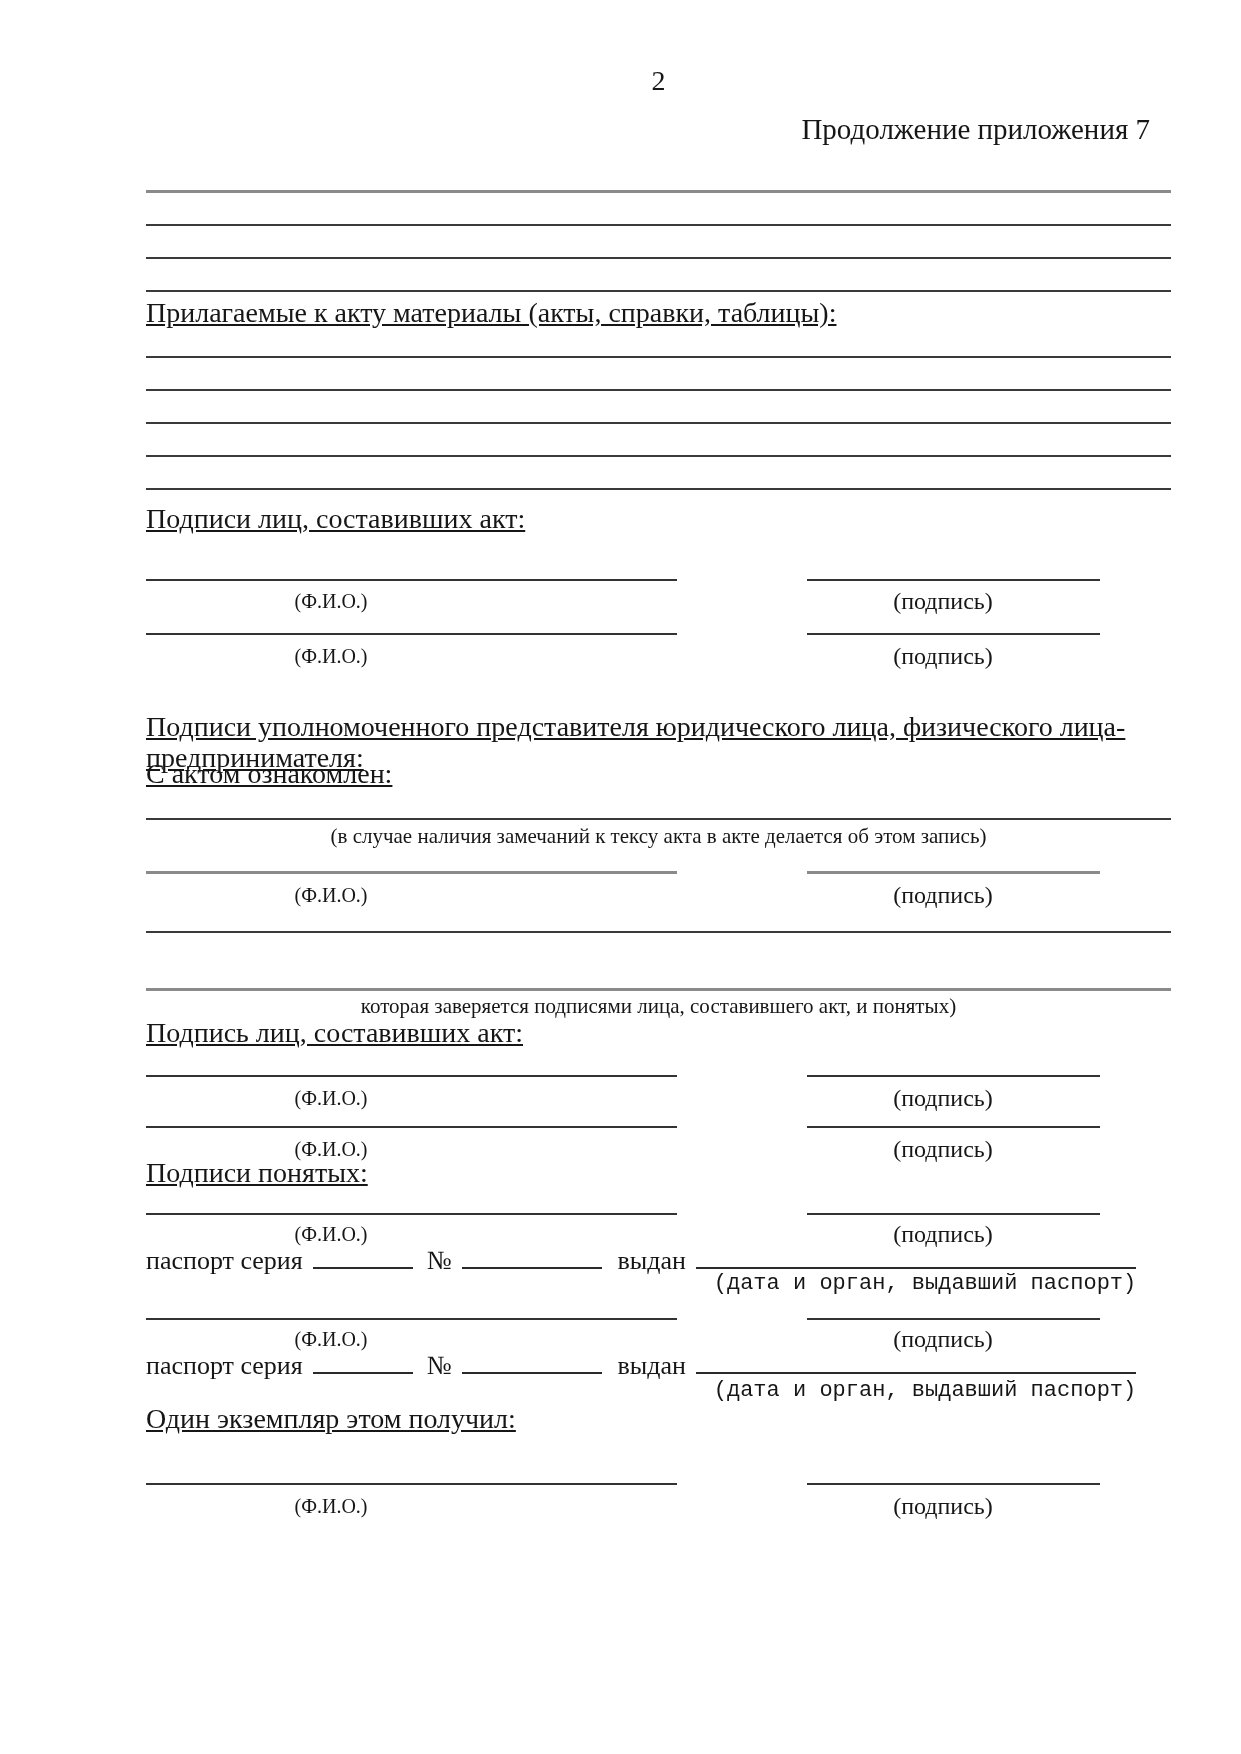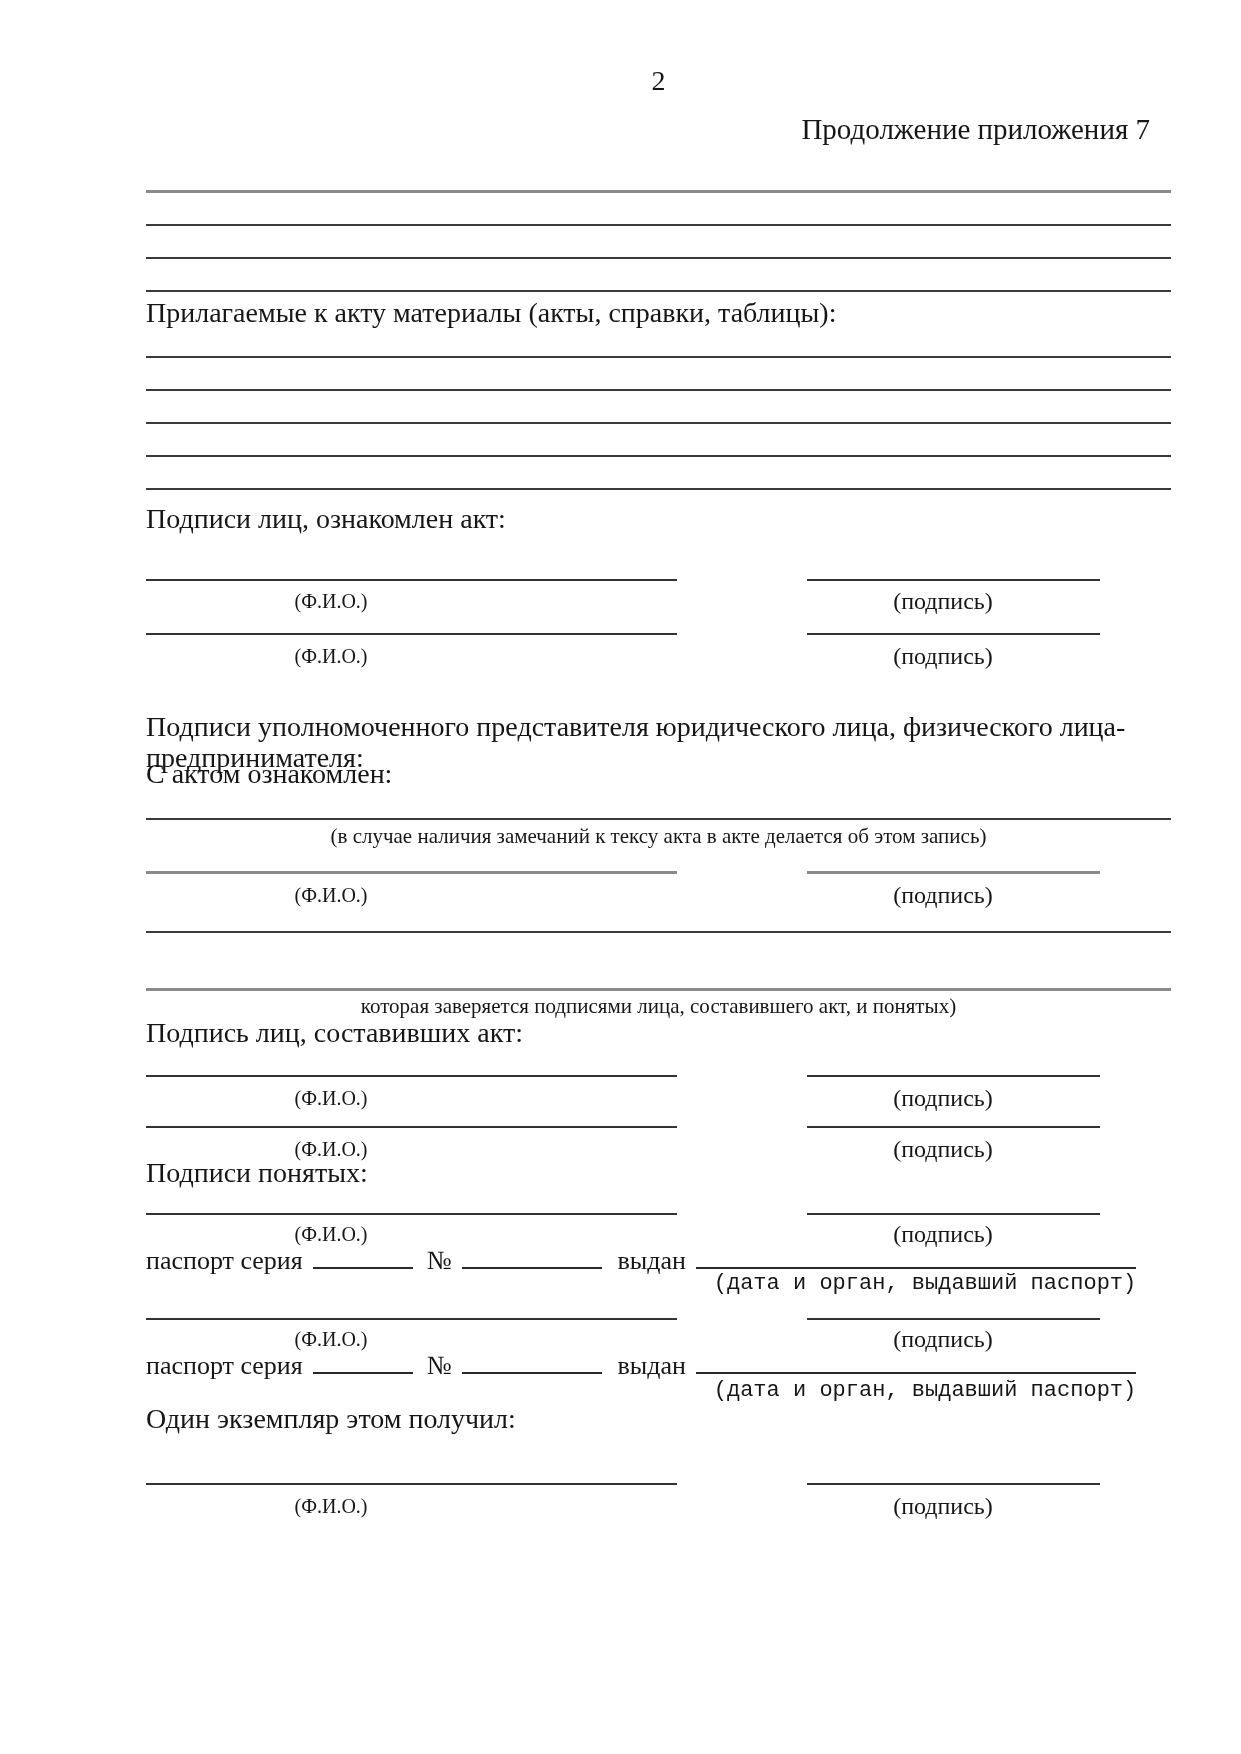--- a/index.html
+++ b/index.html
@@ -9,21 +9,21 @@
     background:#ffffff;
     font-family:"Liberation Serif","DejaVu Serif",serif;
     color:#161616;
     overflow:hidden;
   }
   .abs{position:absolute;}
   .pagenum{left:146px;width:1025px;top:66px;text-align:center;font-size:28px;line-height:30px;}
   .hdr{top:113px;left:146px;width:1004px;text-align:right;font-size:29px;line-height:32px;}
   .rule{left:146px;width:1025px;height:0;border-top:2px solid #3a3a3a;}
   .rule.gray{border-top:3px solid #8a8a8a;}
-  .heading{left:146px;font-size:28px;line-height:31px;white-space:nowrap;}
+  .heading{left:146px;font-size:28px;line-height:31px;white-space:nowrap;text-decoration:underline;}
   .heading.wrap{white-space:normal;width:1032px;}
   .sigline-l{left:146px;width:531px;height:0;border-top:2px solid #333;}
   .sigline-r{left:807px;width:293px;height:0;border-top:2px solid #333;}
   .sigline-l.gray,.sigline-r.gray{border-top:3px solid #8a8a8a;}
   .lbl-fio{left:231px;width:200px;text-align:center;font-size:20px;line-height:25px;}
   .lbl-sig{left:843px;width:200px;text-align:center;font-size:24px;line-height:25px;}
   .caption{left:146px;width:1025px;text-align:center;font-size:21px;line-height:23px;}
   .pass-row{left:146px;width:1060px;font-size:26px;line-height:30px;white-space:nowrap;}
   .blank{display:inline-block;border-bottom:2px solid #2a2a2a;height:24px;vertical-align:baseline;}
   .blank.b1{width:100px;margin:0 14px 0 10px;}
@@ -45,21 +45,21 @@
   <div class="abs rule" style="top:290px"></div>
 
   <div class="abs heading" style="top:297px">Прилагаемые к акту материалы (акты, справки, таблицы):</div>
 
   <div class="abs rule" style="top:356px"></div>
   <div class="abs rule" style="top:389px"></div>
   <div class="abs rule" style="top:422px"></div>
   <div class="abs rule" style="top:455px"></div>
   <div class="abs rule" style="top:488px"></div>
 
-  <div class="abs heading" style="top:503px">Подписи лиц, ознакомлен акт:</div>
+  <div class="abs heading" style="top:503px">Подписи лиц, составивших акт:</div>
 
   <div class="abs sigline-l" style="top:579px"></div>
   <div class="abs sigline-r" style="top:579px"></div>
   <div class="abs lbl-fio" style="top:589px">(Ф.И.О.)</div>
   <div class="abs lbl-sig" style="top:589px">(подпись)</div>
 
   <div class="abs sigline-l" style="top:633px"></div>
   <div class="abs sigline-r" style="top:633px"></div>
   <div class="abs lbl-fio" style="top:644px">(Ф.И.О.)</div>
   <div class="abs lbl-sig" style="top:644px">(подпись)</div>

